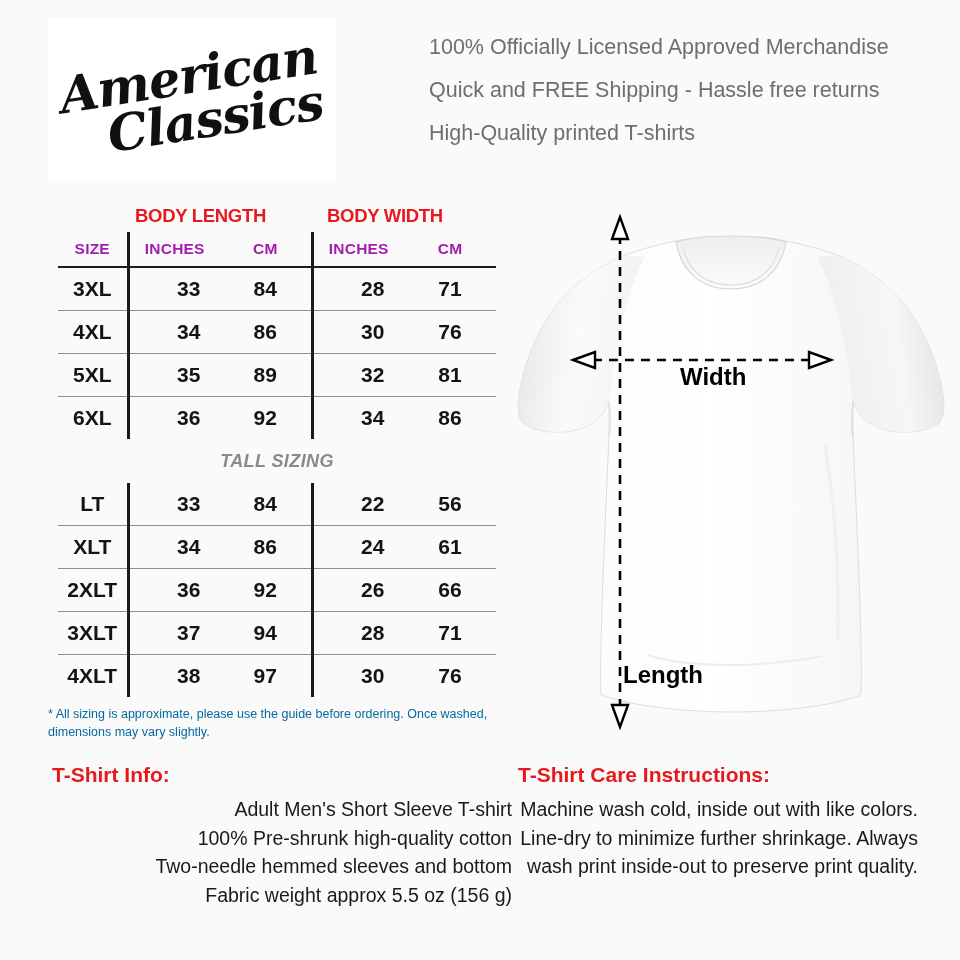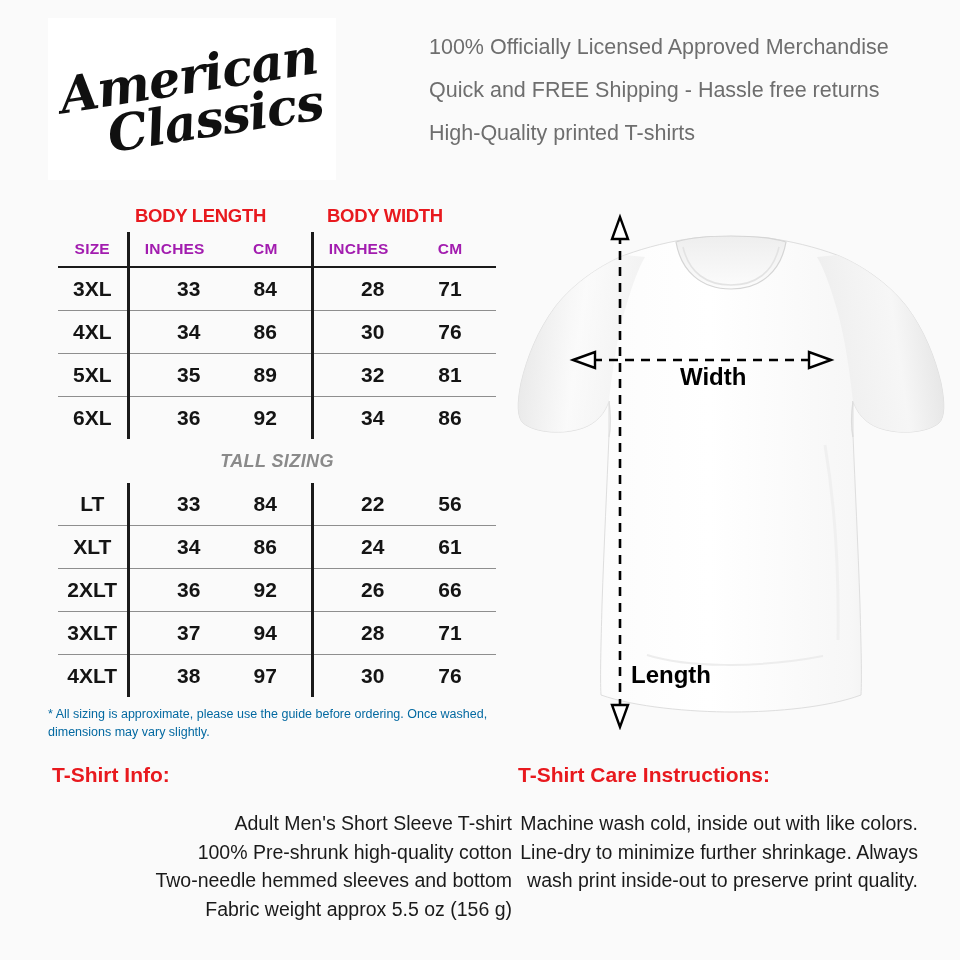--- a/index.html
+++ b/index.html
@@ -134,21 +134,21 @@
   }
 
   
   .info-block { position: absolute; }
   #info-left  { left: 52px;  top: 763px; width: 460px; }
   #info-right { left: 518px; top: 763px; width: 400px; }
   .info-title {
     color: #e8191e;
     font-weight: bold;
     font-size: 21px;
-    margin-bottom: 22px;
+    margin-bottom: 8px;
     font-family: "Liberation Sans", sans-serif;
   }
   .info-body {
     color: #1a1a1a;
     font-size: 19.5px;
     line-height: 28.5px;
     font-family: "Liberation Sans", sans-serif;
     text-align: right;
   }
   .info-body div { white-space: nowrap; }
@@ -162,21 +162,21 @@
   }
   #shirt-svg { display: block; }
   .dim-label {
     position: absolute;
     color: #000000;
     font-weight: bold;
     font-size: 24px;
     font-family: "Liberation Sans", sans-serif;
   }
   #label-width  { left: 175px; top: 178px; }
-  #label-length { left: 126px; top: 476px; }
+  #label-length { left: 118px; top: 476px; }
 </style>
 </head>
 <body>
 
 <div id="logo-box">
   <div id="logo-text">
     <div id="logo-line1">American</div>
     <div id="logo-line2">Classics</div>
   </div>
 </div>

